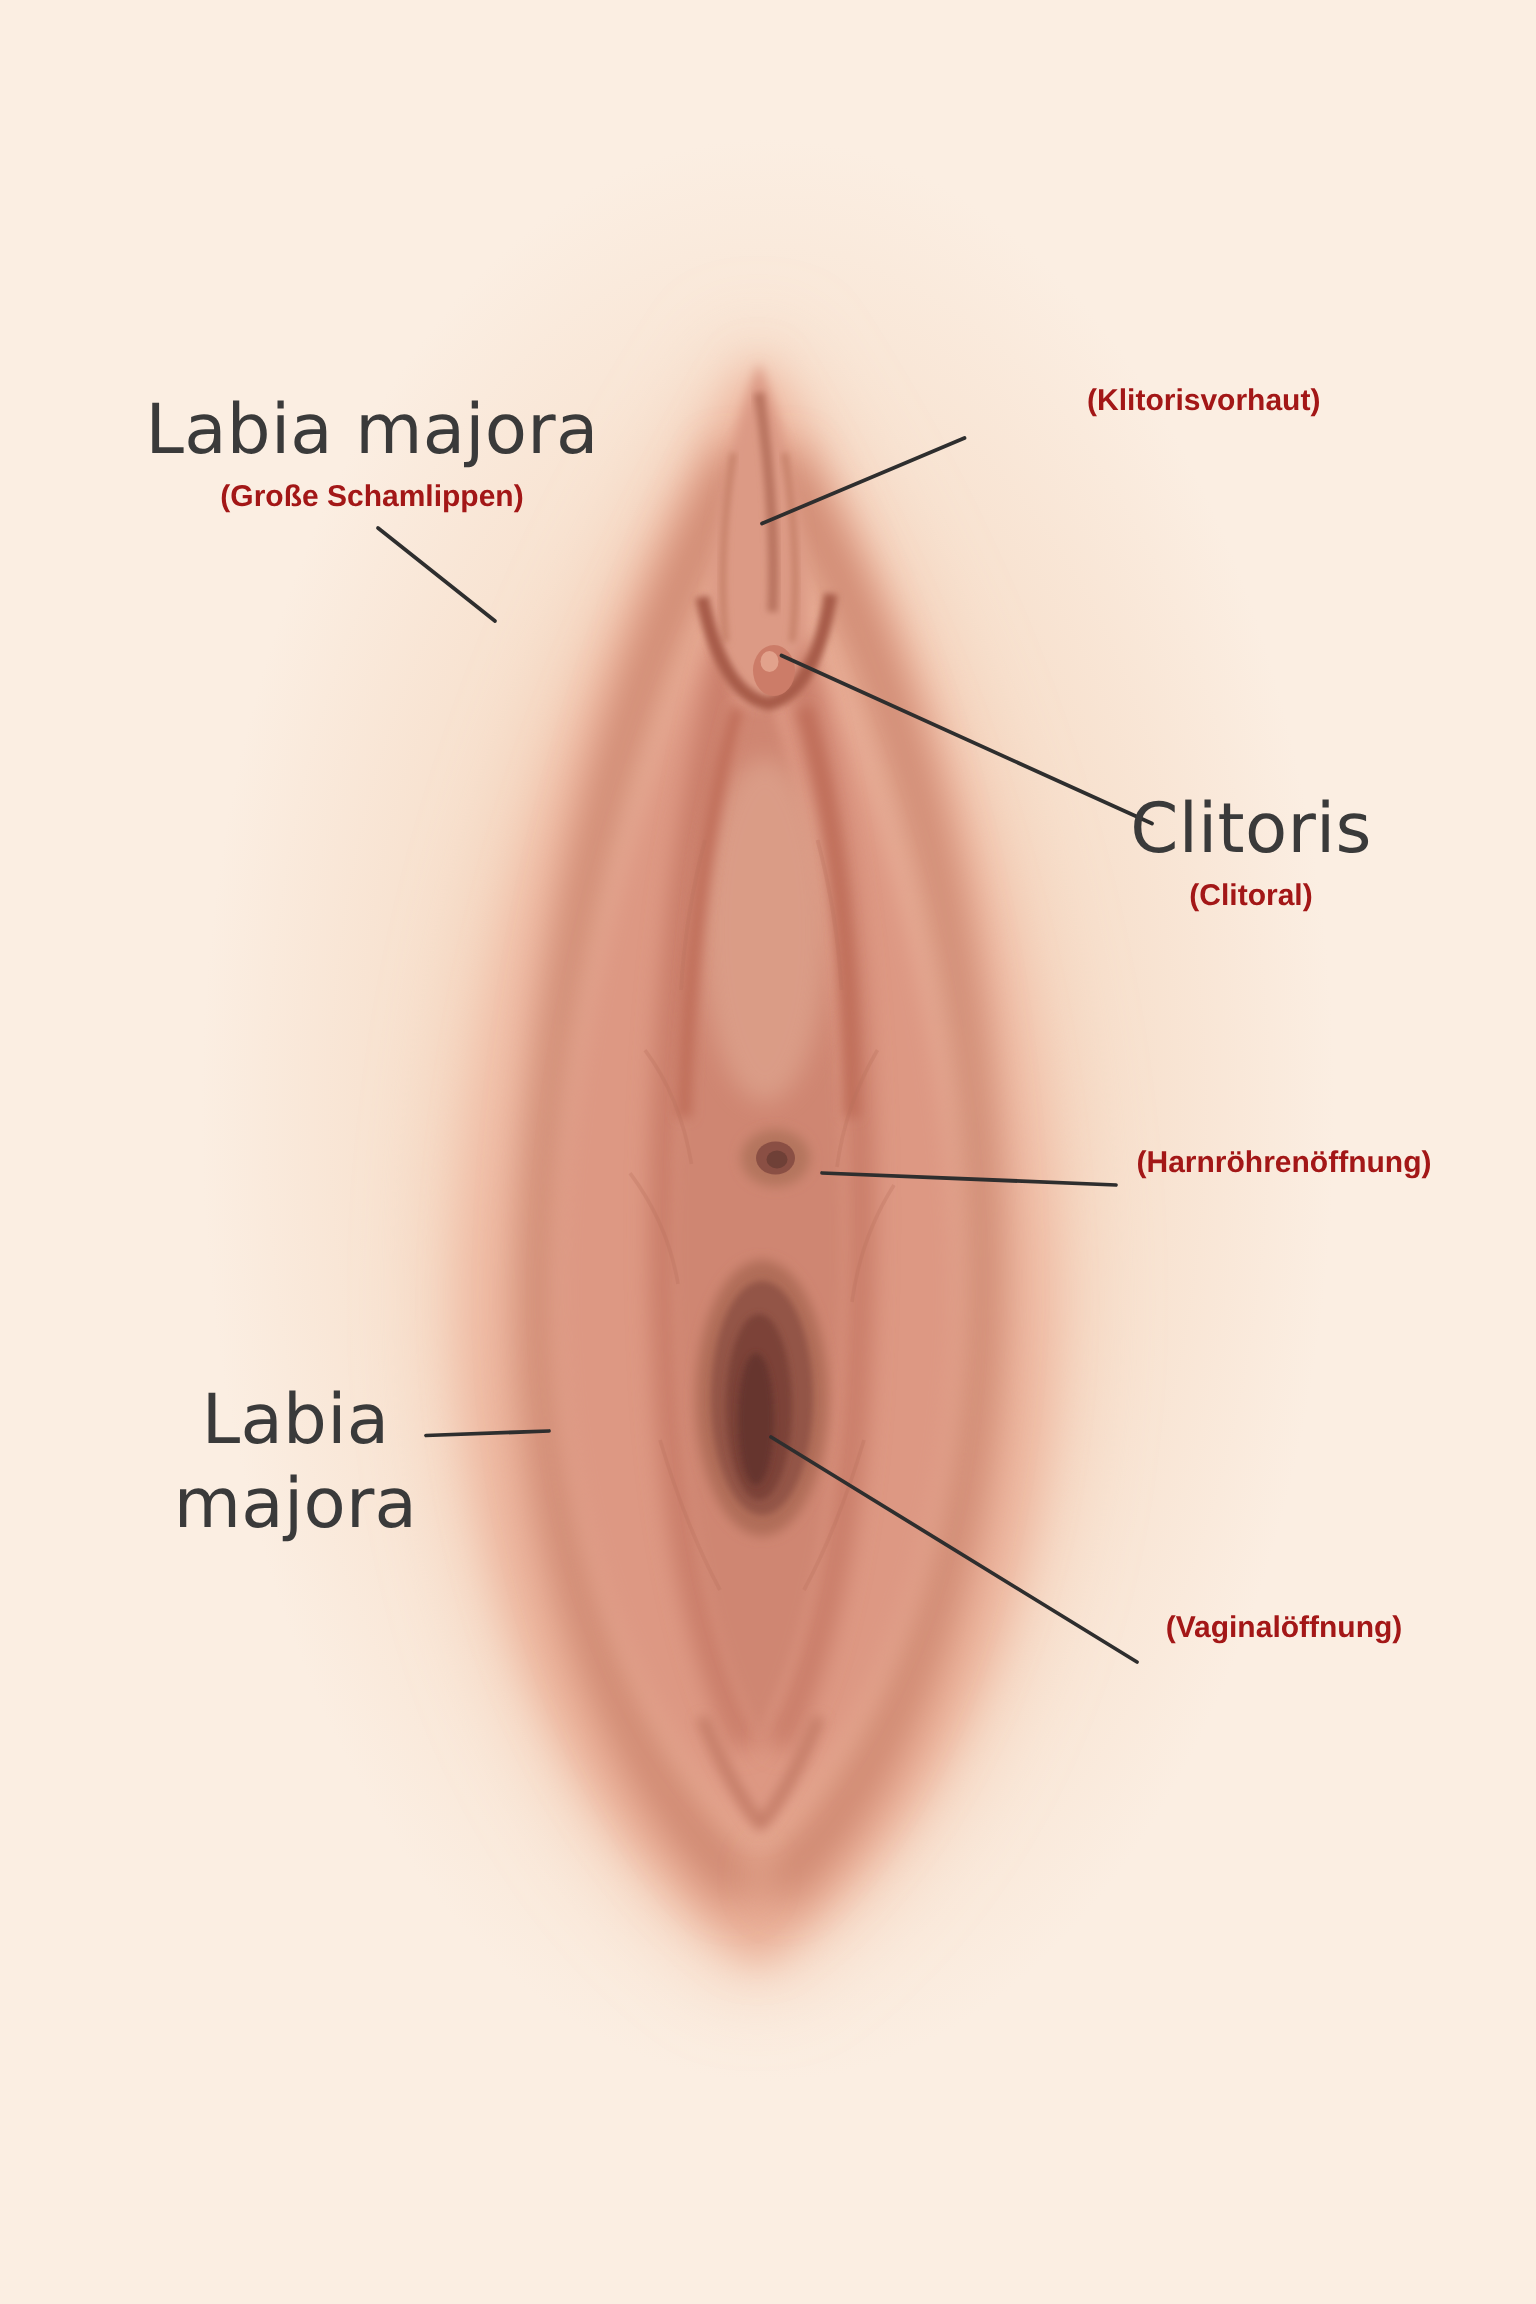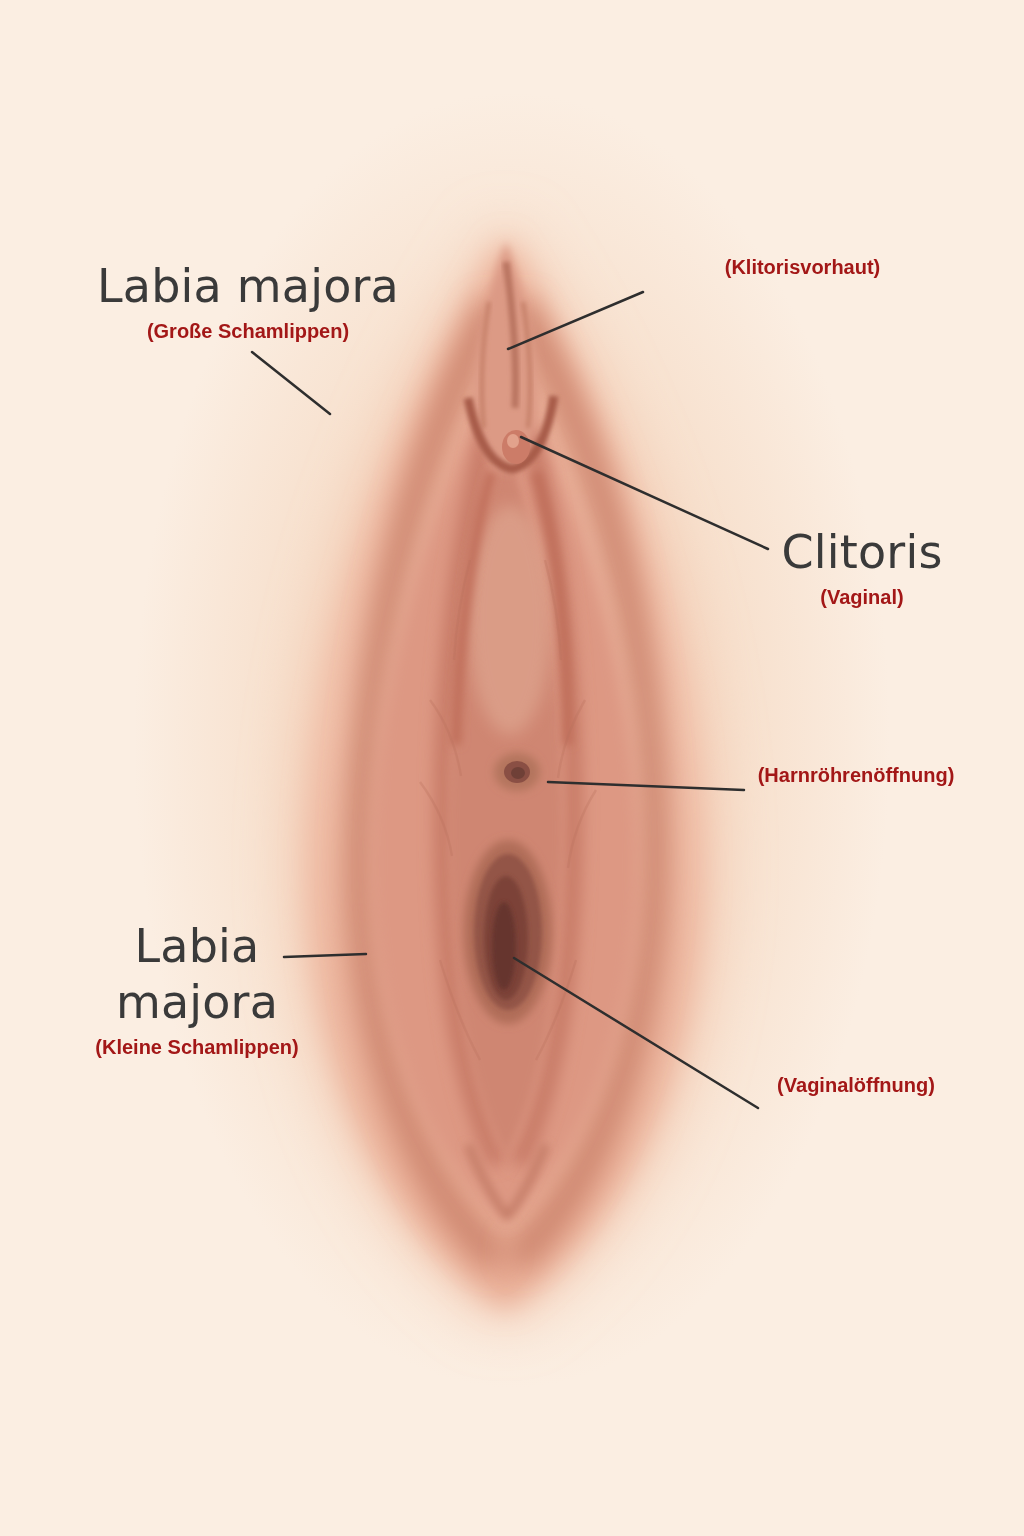--- a/index.html
+++ b/index.html
@@ -37,21 +37,21 @@
     font-weight: 700;
     color: var(--label-red, #a31717);
     margin-top: 6px;
     white-space: nowrap;
     width: max-content;
     margin-left: 50%;
     transform: translateX(-50%);
   }
   #label-labia-majora     { left:78px;  top:258px;  width:340px;text-align:center; }
   #label-clitoral-hood    { left:645px; top:250px;  width:315px; }
-  #label-clitoris         { left:762px; top:524px;  width:200px; }
+  #label-clitoris         { left:734px; top:524px;  width:200px; }
   #label-urethral-opening { left:750px; top:758px;  width:212px; }
   #label-labia-minora     { left:72px;  top:918px;  width:250px; }
   #label-vaginal-opening  { left:750px; top:1068px; width:212px; }
 </style>
 </head>
 <body>
 
 <div id="stage">
 
   <svg id="art" viewBox="0 0 1024 1536" width="1024" height="1536" xmlns="http://www.w3.org/2000/svg">
@@ -161,29 +161,28 @@
     <div class="en">Labia majora</div>
     <div class="de">(Große Schamlippen)</div>
   </div>
 
   <div class="label" id="label-clitoral-hood">
     <div class="de">(Klitorisvorhaut)</div>
   </div>
 
   <div class="label" id="label-clitoris">
     <div class="en">Clitoris</div>
-    <div class="de">(Vaginal)</div>
+    <div class="de">(Clitoral)</div>
   </div>
 
   <div class="label" id="label-urethral-opening">
     <div class="de">(Harnröhrenöffnung)</div>
   </div>
 
   <div class="label" id="label-labia-minora">
     <div class="en">Labia majora</div>
-    <div class="de">(Kleine Schamlippen)</div>
   </div>
 
   <div class="label" id="label-vaginal-opening">
     <div class="de">(Vaginalöffnung)</div>
   </div>
 
 </div>
 
 </body></html>

